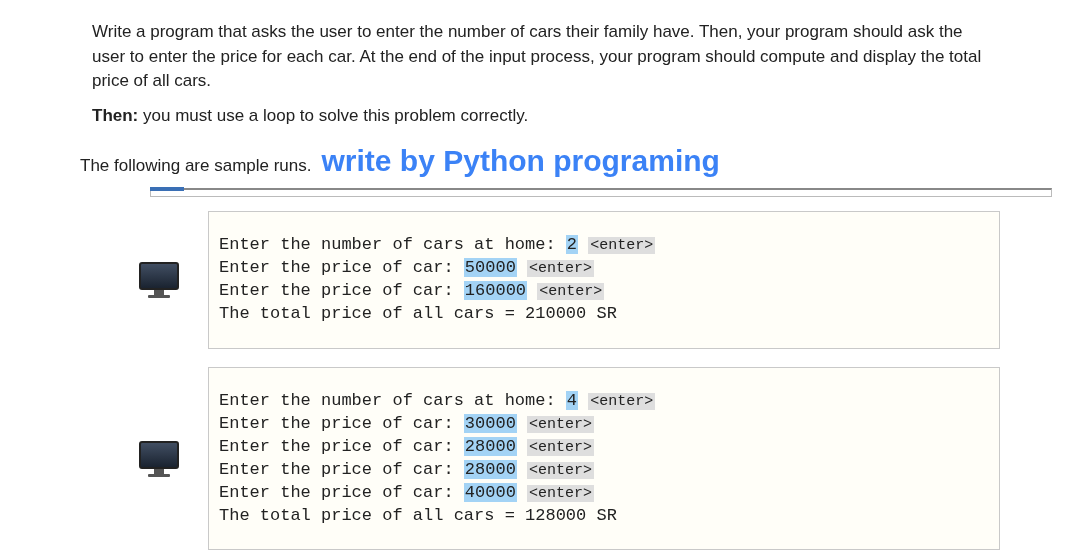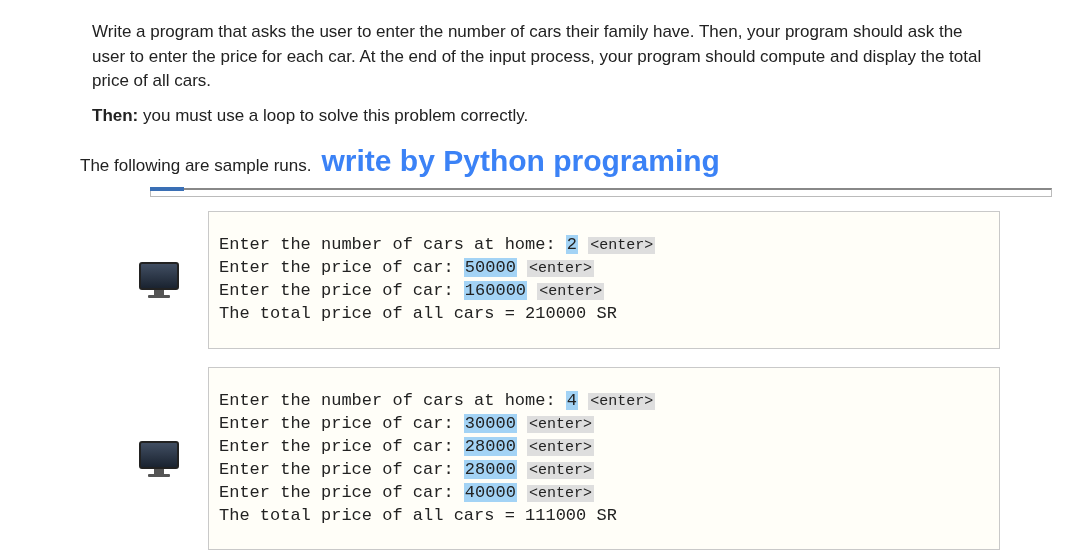--- a/index.html
+++ b/index.html
@@ -126,14 +126,14 @@
   <div class="monitor">
     <div class="screen"></div>
       <div class="stand"></div>
       <div class="base"></div>
   </div>
   <div class="code-box"><span><span>Enter the number of cars at home: </span><span class="hl-in">4</span> <span class="enter-tag">&lt;enter&gt;</span></span>
 <span><span>Enter the price of car: </span><span class="hl-in">30000</span> <span class="enter-tag">&lt;enter&gt;</span></span>
 <span><span>Enter the price of car: </span><span class="hl-in">28000</span> <span class="enter-tag">&lt;enter&gt;</span></span>
 <span><span>Enter the price of car: </span><span class="hl-in">28000</span> <span class="enter-tag">&lt;enter&gt;</span></span>
 <span><span>Enter the price of car: </span><span class="hl-in">40000</span> <span class="enter-tag">&lt;enter&gt;</span></span>
-<span>The total price of all cars = 111000 SR</span></div>
+<span>The total price of all cars = 128000 SR</span></div>
 </div>
 
 </body></html>

